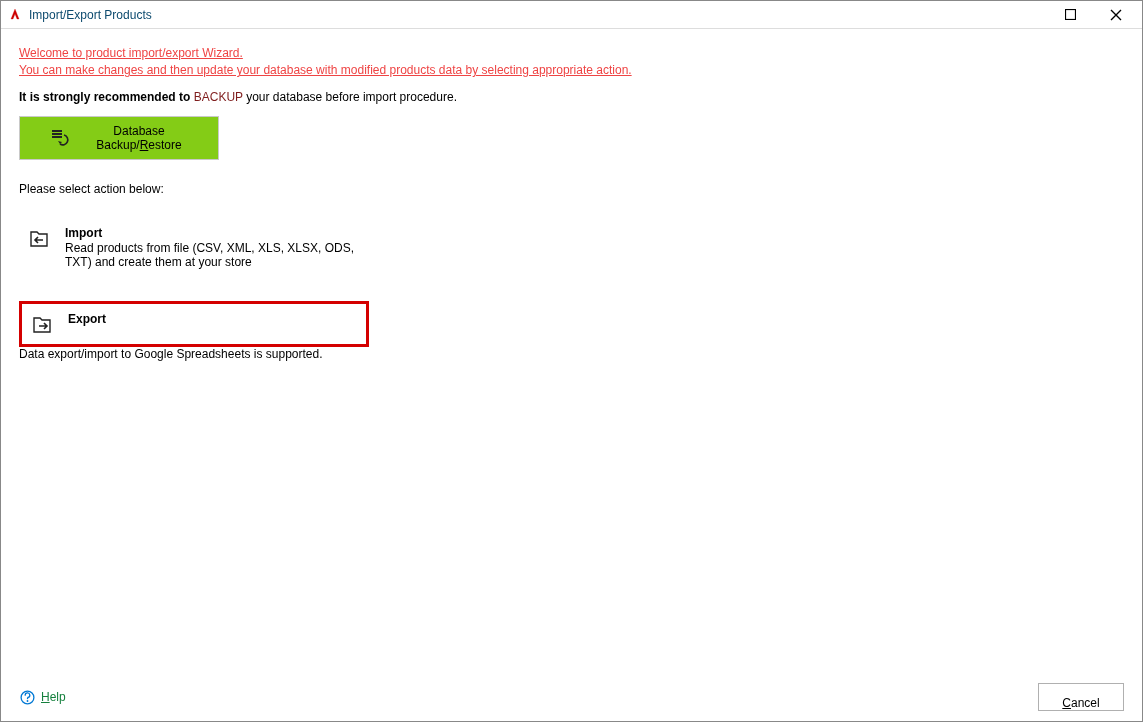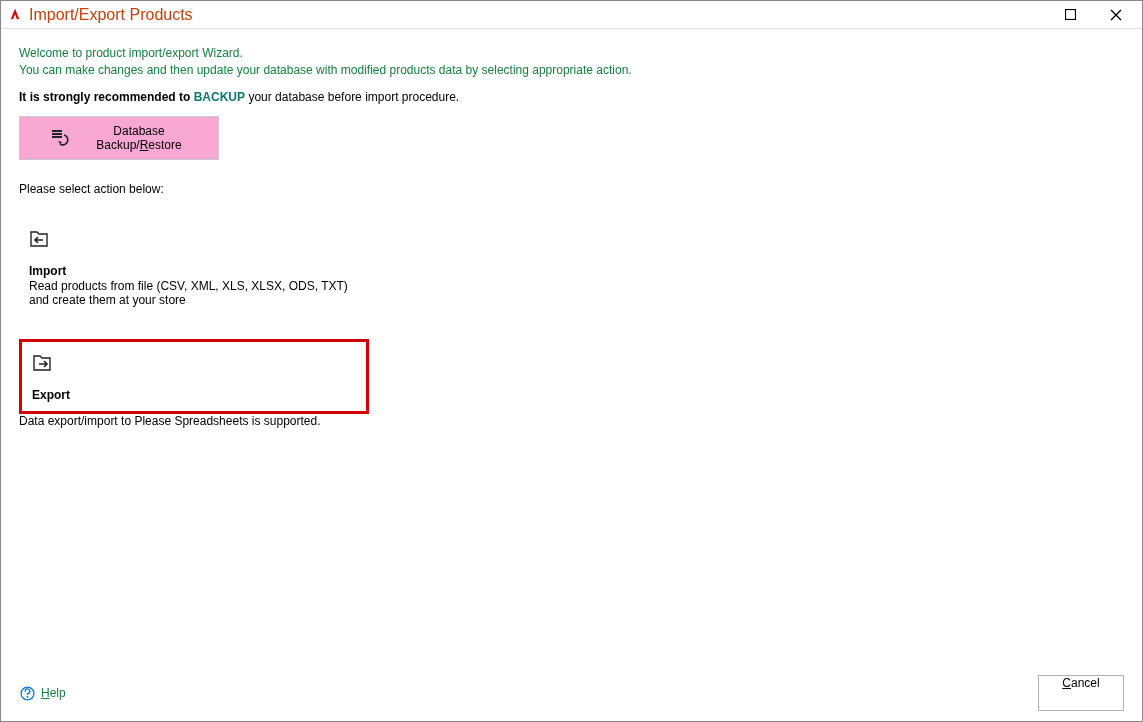--- a/index.html
+++ b/index.html
@@ -23,22 +23,22 @@
     }
     .titlebar-icon {
       width: 16px;
       height: 16px;
       margin-right: 6px;
       display: flex;
       align-items: center;
       justify-content: center;
     }
     .titlebar-title {
-      font-size: 16px;
-      color: #c2410c;
+      font-size: 12px;
+      color: #0c4a6e;
       flex: 1;
     }
     .win-controls {
       display: flex;
       gap: 0;
       margin-left: auto;
     }
     .win-btn {
       width: 45px;
       height: 26px;
@@ -47,30 +47,30 @@
       justify-content: center;
       cursor: pointer;
     }
     .win-btn svg { display: block; }
     .content {
       flex: 1;
       padding: 16px 18px 10px 18px;
       display: flex;
       flex-direction: column;
     }
-    .intro p { margin-bottom: 0; line-height: 1.45; color: #15803d; }
+    .intro p { margin-bottom: 0; line-height: 1.45; color: #ef4444; text-decoration: underline; }
     .intro .para2 { margin-bottom: 10px; }
     .intro .para3 { margin-bottom: 10px; }
     .recommend { margin-bottom: 12px; }
     .recommend .bold1 { font-weight: bold; }
-    .recommend .backup { font-weight: bold; color: #0f766e; }
+    .recommend .backup { font-weight: normal; color: #7f1d1d; }
     .recommend .bold2 { font-weight: normal; }
     .backup-btn {
       border: 1px solid #c9c9c9;
-      background: #f9a8d4;
+      background: #84cc16;
       padding: 10px 30px;
       display: inline-flex;
       align-items: center;
       gap: 20px;
       cursor: pointer;
       font-size: 12px;
       color: #000;
       margin-bottom: 22px;
       width: 200px;
       height: 44px;
@@ -83,21 +83,20 @@
       justify-content: center;
     }
     .select-label { margin-bottom: 22px; }
     .option {
       display: flex;
       align-items: flex-start;
       gap: 14px;
       padding: 8px 10px;
       width: 350px;
       cursor: pointer;
-      flex-direction: column;
     }
     .option.import-option { margin-bottom: 24px; }
     .option.export-option {
       border: 3px solid #d40000;
     }
     .option-icon {
       width: 22px;
       height: 22px;
       margin-top: 2px;
       flex-shrink: 0;
@@ -125,23 +124,23 @@
       width: 16px;
       height: 16px;
       display: flex;
       align-items: center;
       justify-content: center;
     }
     .cancel-btn {
       border: 1px solid #b0b0b0;
       background: #fff;
       width: 86px;
-      height: 36px;
-      display: flex;
-      align-items: flex-start;
+      height: 28px;
+      display: flex;
+      align-items: flex-end;
       justify-content: center;
       cursor: pointer;
       font-size: 12px;
     }
     u { text-decoration: underline; }
     .google-note { margin-bottom: 10px; }
   </style>
 </head>
 <body>
 
@@ -209,21 +208,21 @@
       <svg width="22" height="20" viewBox="0 0 22 20">
         <path d="M2 3 L8 3 L10 5 L18 5 L18 17 L2 17 Z" fill="none" stroke="#222" stroke-width="1.4"></path>
         <path d="M7 11 L14 11 M12 8 L15 11 L12 14" fill="none" stroke="#222" stroke-width="1.6"></path>
       </svg>
     </span>
     <div class="option-text">
       <div class="title">Export</div>
     </div>
   </div>
 
-  <p class="google-note">Data export/import to Please Spreadsheets is supported.</p>
+  <p class="google-note">Data export/import to Google Spreadsheets is supported.</p>
 
   <div class="footer">
     <div class="help-link">
       <span class="icon">
         <svg width="15" height="15" viewBox="0 0 15 15">
           <circle cx="7.5" cy="7.5" r="6.4" fill="none" stroke="#0078d4" stroke-width="1.3"></circle>
           <path d="M5.2 5.2 A2.3 2.3 0 1 1 8.0 7.4 L7.5 8.6" fill="none" stroke="#0078d4" stroke-width="1.3" stroke-linecap="round"></path>
           <circle cx="7.5" cy="11" r="0.9" fill="#0078d4"></circle>
         </svg>
       </span>

